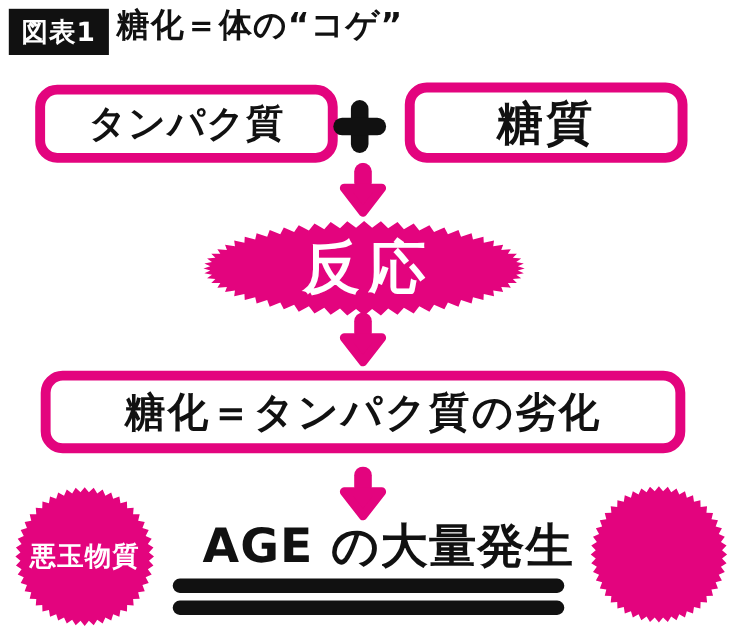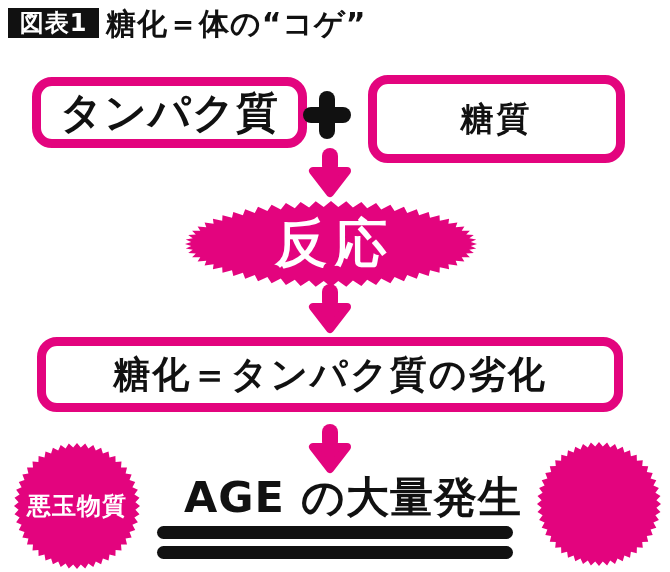--- a/index.html
+++ b/index.html
@@ -2,37 +2,37 @@
 <html style="--pink: #e3047e; --ink: #111111;"><head>
 <meta charset="utf-8">
 <style>
   :root { --pink:#e3047e; --ink:#111111; }
   * { margin:0; padding:0; box-sizing:border-box; }
   body { background:#ffffff; font-family:"DejaVu Sans","Liberation Sans",sans-serif; }
   .canvas { position:relative; width:670px; height:572px; background:#ffffff; overflow:hidden; }
 
   
   .fig-tag {
-    position:absolute; left:8px; top:8px; width:91px; height:30px;
+    position:absolute; left:8px; top:8px; width:91px; height:42px;
     background:var(--ink); color:#ffffff; font-size:24px; font-weight:bold;
     display:flex; align-items:center; justify-content:center; letter-spacing:1px;
   }
   .fig-title {
     position:absolute; left:106px; top:3px; height:42px; line-height:42px;
     color:var(--ink); font-size:30px; font-weight:bold; letter-spacing:1px; white-space:nowrap;
   }
 
   
   .obox {
     position:absolute; background:#ffffff; border:9px solid var(--pink); border-radius:20px;
     display:flex; align-items:center; justify-content:center;
     color:var(--ink); font-weight:bold; white-space:nowrap;
   }
-  .box-protein { left:32px;  top:77px; width:275px; height:71px; font-size:42px; letter-spacing:1px; }
-  .box-sugar   { left:368px; top:75px; width:257px; height:88px; font-size:33px; letter-spacing:3px; }
+  .box-protein { left:32px;  top:77px; width:275px; height:71px; font-size:34px; letter-spacing:1px; }
+  .box-sugar   { left:368px; top:75px; width:257px; height:73px; font-size:42px; letter-spacing:3px; }
   .box-glycation { left:37px; top:337px; width:586px; height:75px; font-size:37px; letter-spacing:2px; }
 
   .shape { position:absolute; display:block; }
 
   
   .blob-label {
     position:absolute; left:181px; top:196px; width:300px; height:96px;
     display:flex; align-items:center; justify-content:center;
     color:#ffffff; font-size:52px; font-weight:bold; letter-spacing:8px; text-indent:8px;
   }

